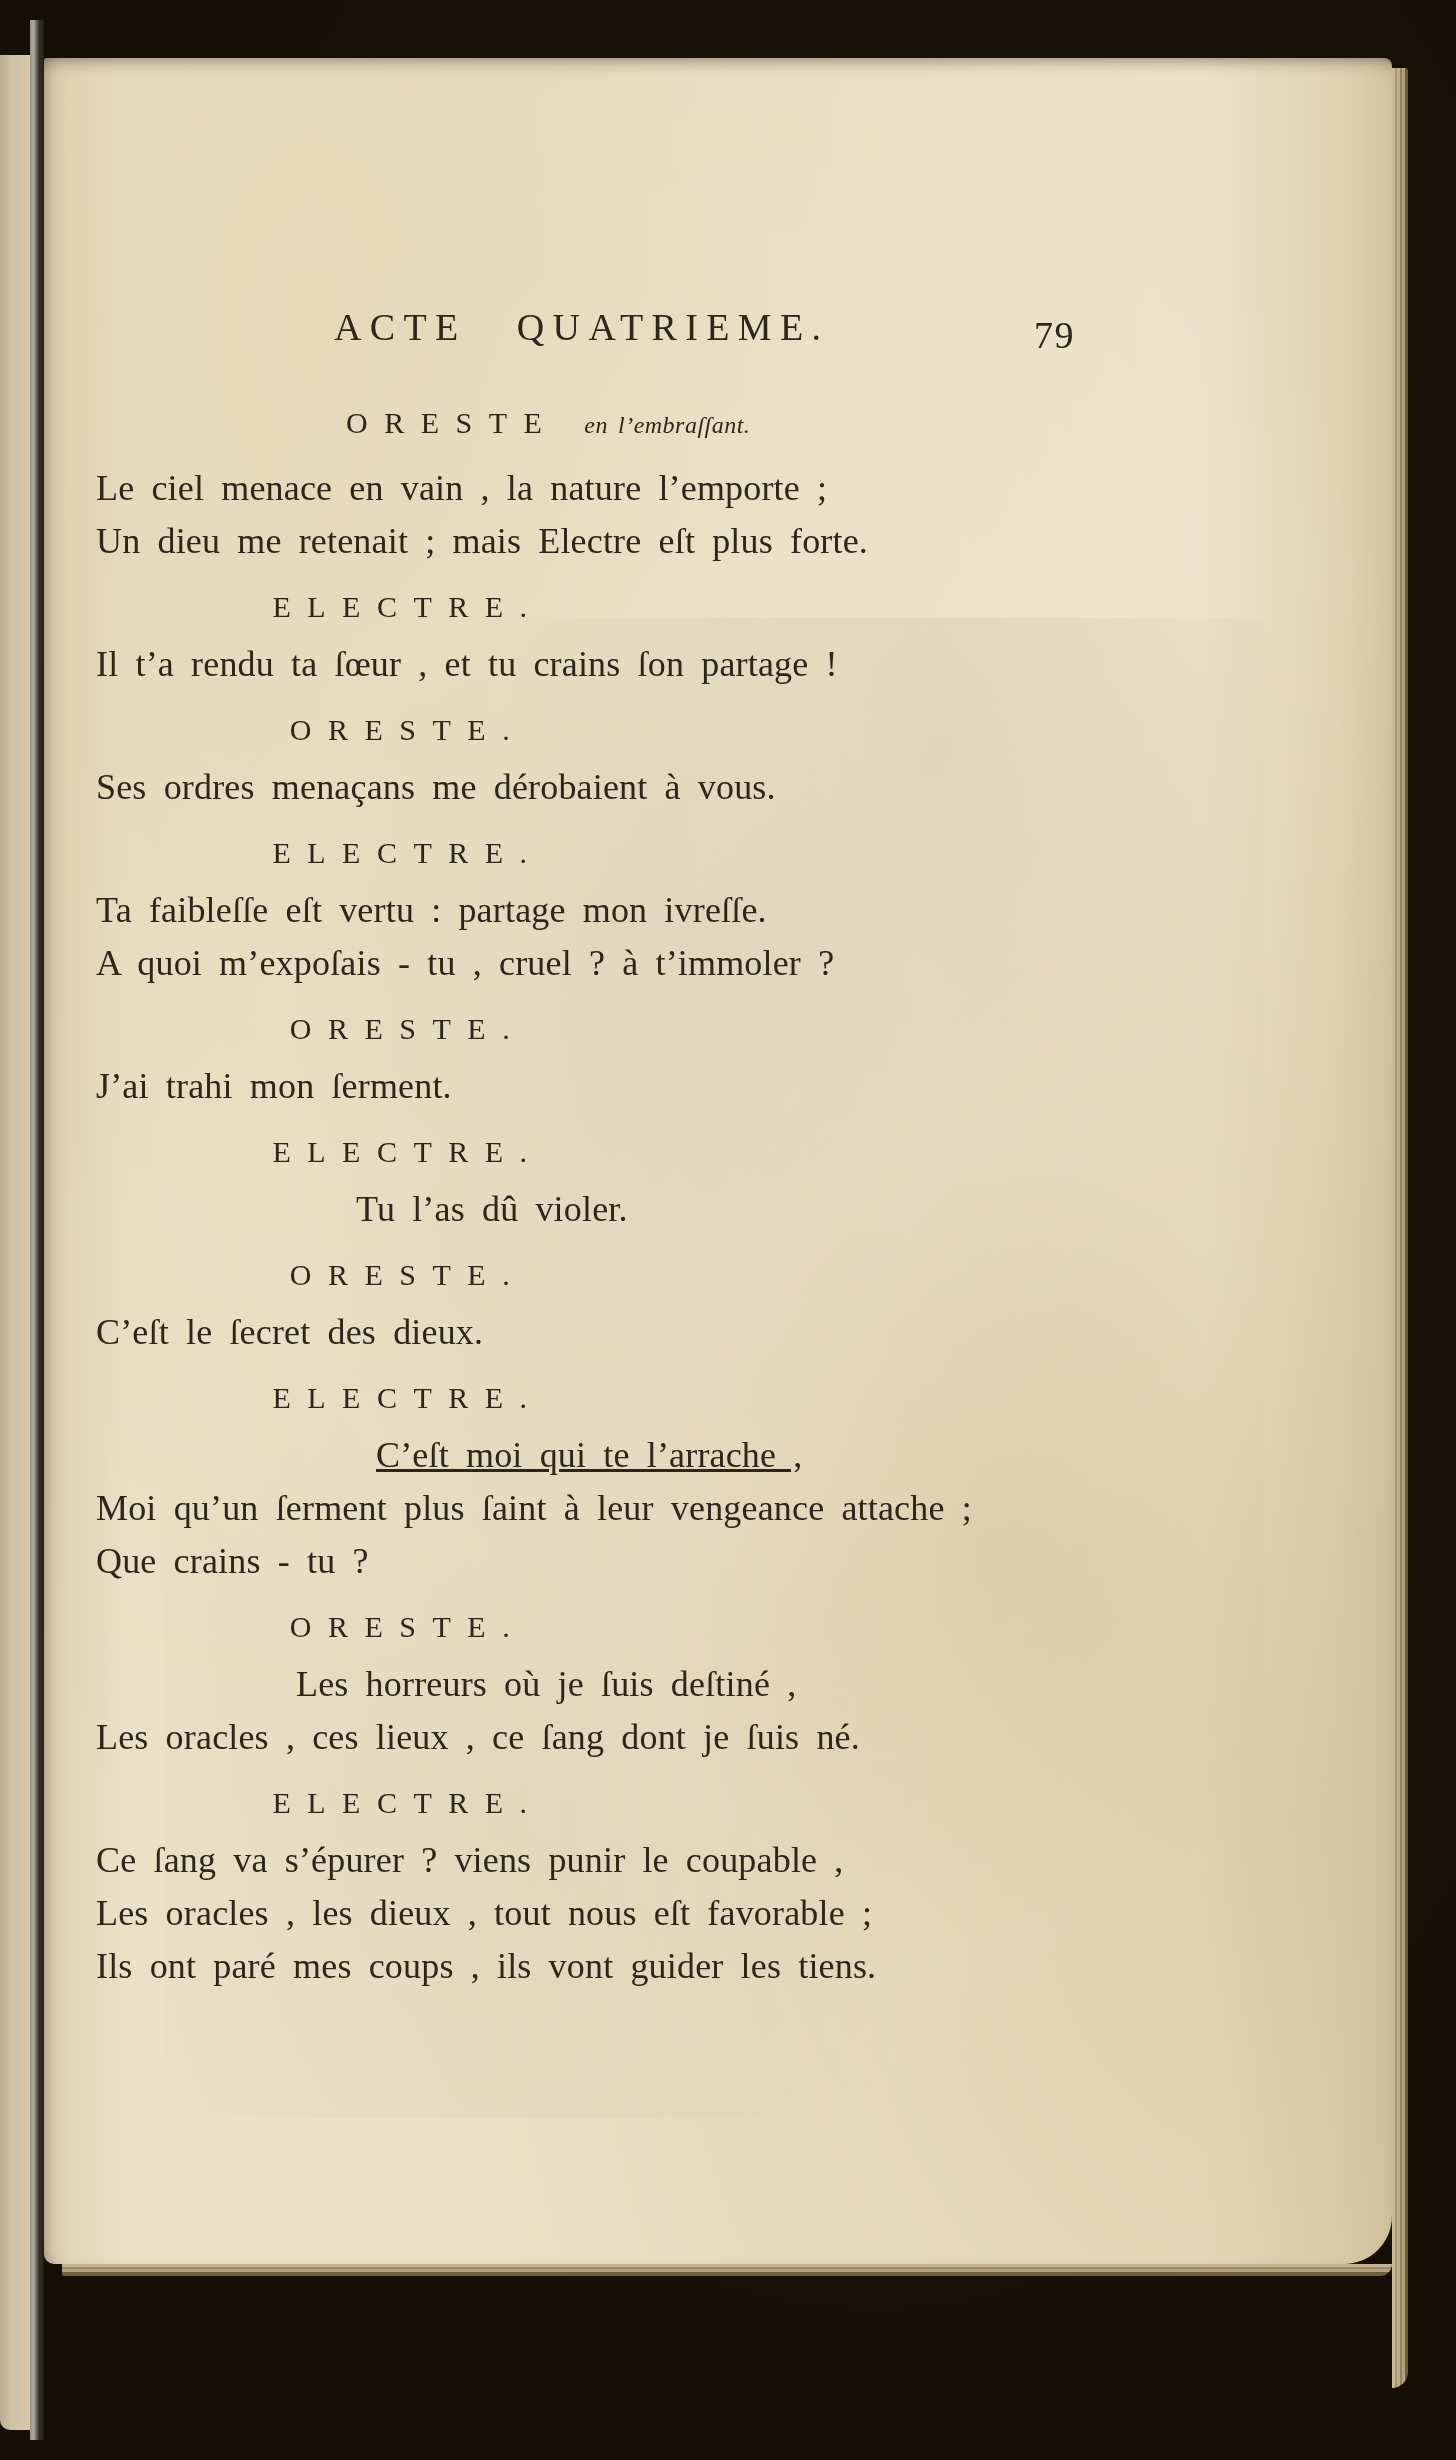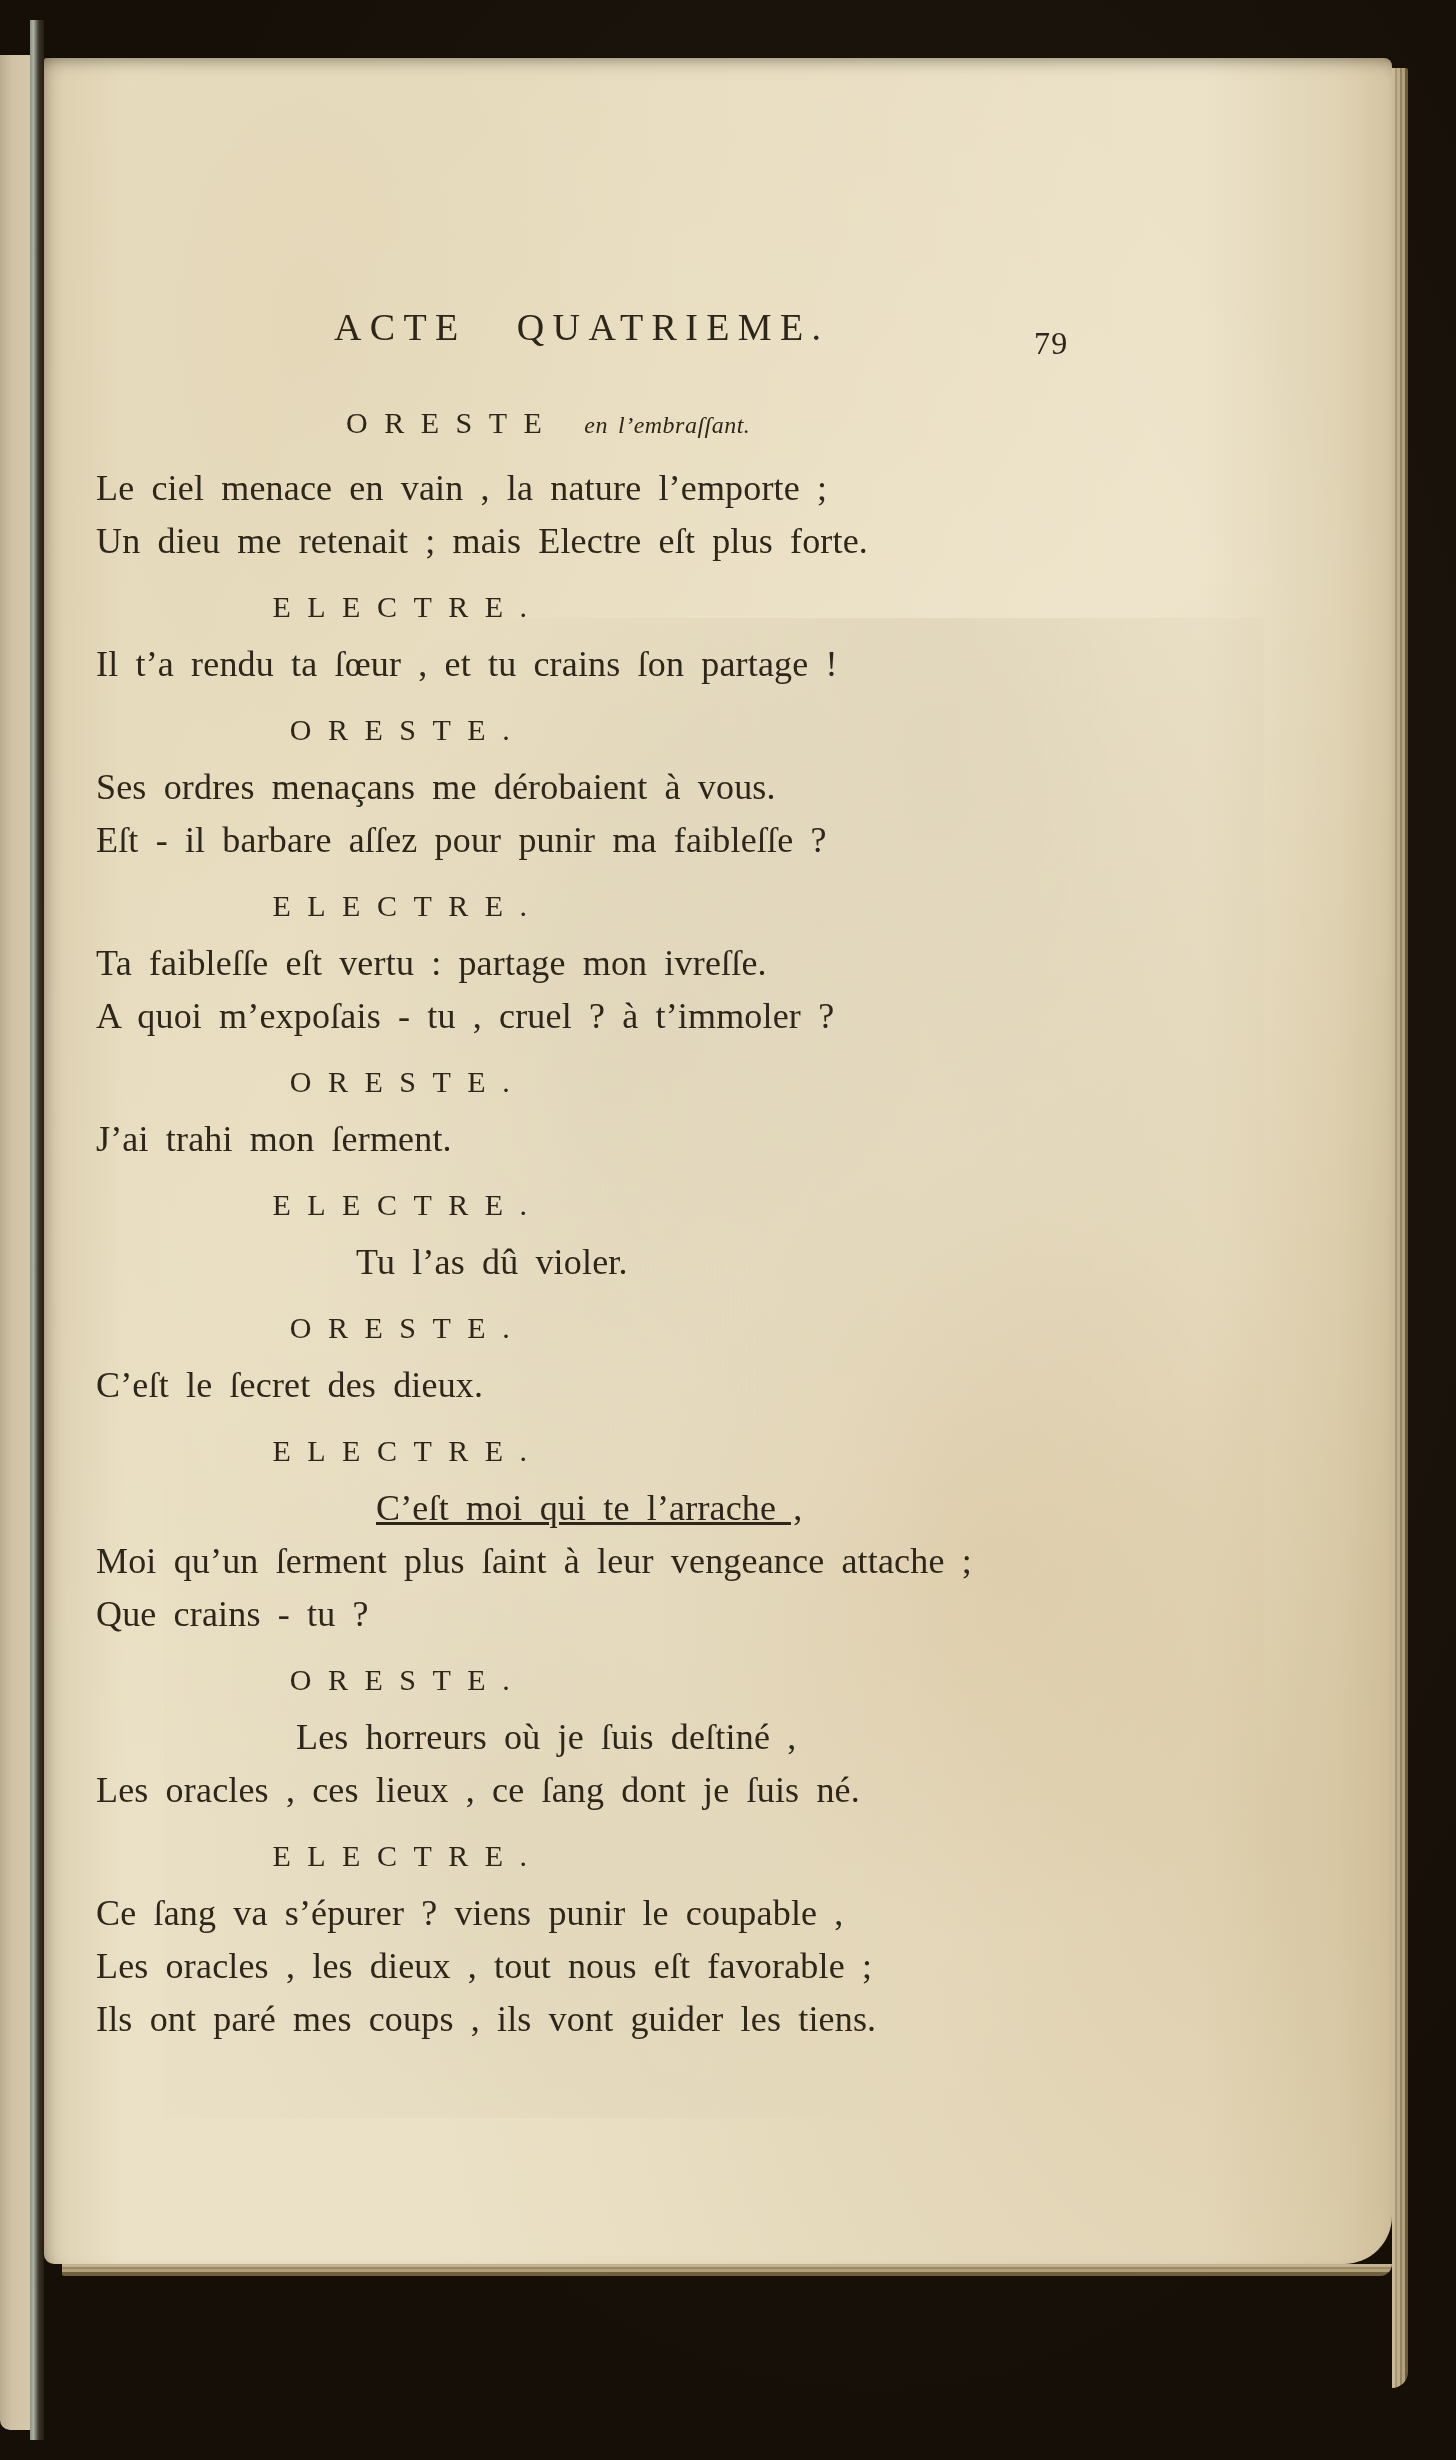--- a/index.html
+++ b/index.html
@@ -81,22 +81,22 @@
   }
   .act-title {
     display: inline-block;
     margin-left: 238px;
     font-size: 38px;
     letter-spacing: 0.22em;
     word-spacing: 0.85em;
   }
   .page-number {
     position: absolute;
-    left: 938px; top: 16px;
-    font-size: 32px;
+    left: 938px; top: 8px;
+    font-size: 38px;
     letter-spacing: 0.04em;
   }
   .dialogue-block .speaker {
     margin: 18px 0 10px 0;
     width: 624px;
     text-align: center;
     font-size: 30px;
     line-height: 42px;
     letter-spacing: 0.55em;
     white-space: nowrap;
@@ -157,21 +157,20 @@
             <div class="verse-line">Le ciel menace en vain , la nature l’emporte ;</div>
             <div class="verse-line">Un dieu me retenait ; mais Electre eſt plus forte.</div>
           </div>
           <div class="dialogue-block">
             <div class="speaker"><span class="speaker-name">ELECTRE.</span></div>
             <div class="verse-line">Il t’a rendu ta ſœur , et tu crains ſon partage !</div>
           </div>
           <div class="dialogue-block">
             <div class="speaker"><span class="speaker-name">ORESTE.</span></div>
             <div class="verse-line">Ses ordres menaçans me dérobaient à vous.</div>
-            <div class="verse-line">Eſt - il barbare aſſez pour punir ma faibleſſe ?</div>
           </div>
           <div class="dialogue-block">
             <div class="speaker"><span class="speaker-name">ELECTRE.</span></div>
             <div class="verse-line">Ta faibleſſe eſt vertu : partage mon ivreſſe.</div>
             <div class="verse-line">A quoi m’expoſais - tu , cruel ? à t’immoler ?</div>
           </div>
           <div class="dialogue-block">
             <div class="speaker"><span class="speaker-name">ORESTE.</span></div>
             <div class="verse-line">J’ai trahi mon ſerment.</div>
           </div>

